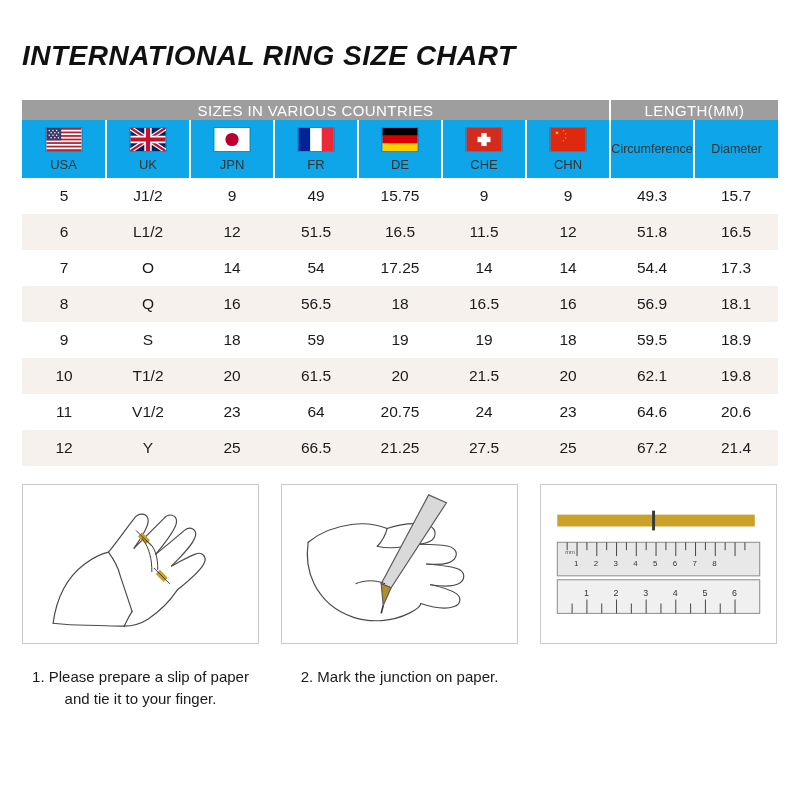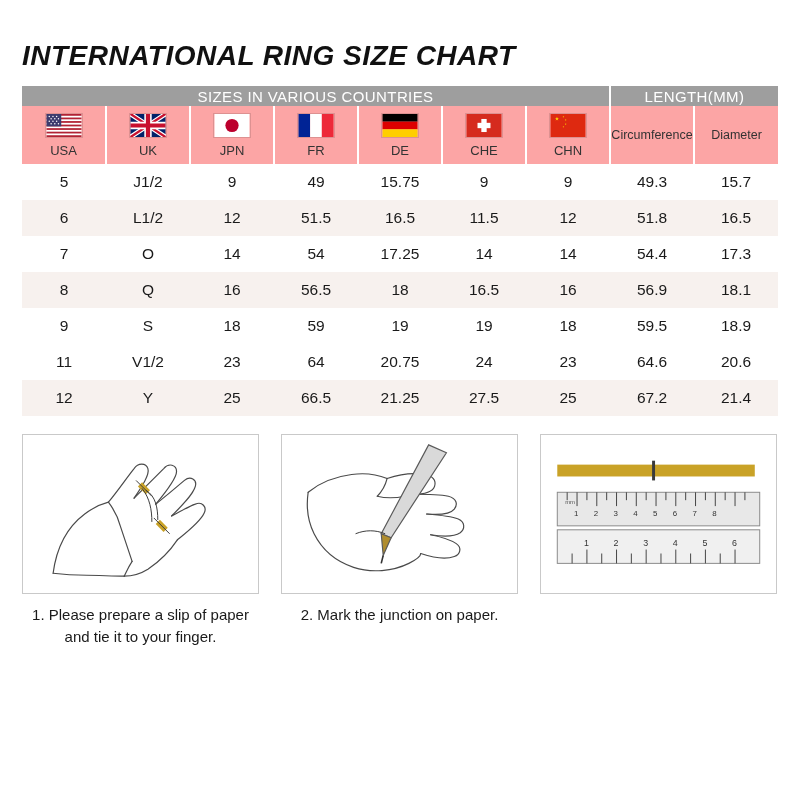--- a/index.html
+++ b/index.html
@@ -21,21 +21,21 @@
     box-sizing: border-box;
     padding: 0 22px;
   }
   .title {
     font-size: 28px;
     font-weight: bold;
     font-style: italic;
     letter-spacing: 0.5px;
     color: #111111;
     padding-top: 40px;
-    padding-bottom: 14px;
+    padding-bottom: 28px;
     margin: 0;
     white-space: nowrap;
   }
 
   
   table.chart {
     width: 756px;
     border-collapse: collapse;
     table-layout: fixed;
     font-size: 15px;
@@ -50,21 +50,21 @@
     background: #9e9e9e;
     color: #ffffff;
     font-size: 15px;
     height: 20px;
     letter-spacing: 0.4px;
     border-right: 2px solid #ffffff;
   }
   .hdr-band.last { border-right: none; margin-left: 20px; }
 
   .flagrow td {
-    background: #fca5a5;
+    background: #0ea5e9;
     height: 58px;
     border-right: 2px solid #ffffff;
     padding-top: 4px;
   }
   .flagrow td.last { border-right: none; }
   .flagcell-inner {
     display: flex;
     flex-direction: column;
     align-items: center;
     justify-content: center;
@@ -110,21 +110,21 @@
     align-items: center;
   }
   .illus {
     width: 237px;
     height: 160px;
     border: 1px solid #c9c9c9;
     box-sizing: border-box;
     background: #ffffff;
   }
   .caption {
-    margin-top: 10px;
+    margin-top: 22px;
     font-size: 15px;
     line-height: 1.45;
     text-align: center;
     color: #1a1a1a;
   }
 </style>
 </head>
 <body>
 
 <div class="page">
@@ -300,20 +300,31 @@
         <td>9</td>
         <td>S</td>
         <td>18</td>
         <td>59</td>
         <td>19</td>
         <td>19</td>
         <td>18</td>
         <td>59.5</td>
         <td>18.9</td>
       </tr>
+      <tr class="data even">
+        <td>10</td>
+        <td>T1/2</td>
+        <td>20</td>
+        <td>61.5</td>
+        <td>20</td>
+        <td>21.5</td>
+        <td>20</td>
+        <td>62.1</td>
+        <td>19.8</td>
+      </tr>
       <tr class="data odd">
         <td>11</td>
         <td>V1/2</td>
         <td>23</td>
         <td>64</td>
         <td>20.75</td>
         <td>24</td>
         <td>23</td>
         <td>64.6</td>
         <td>20.6</td>

